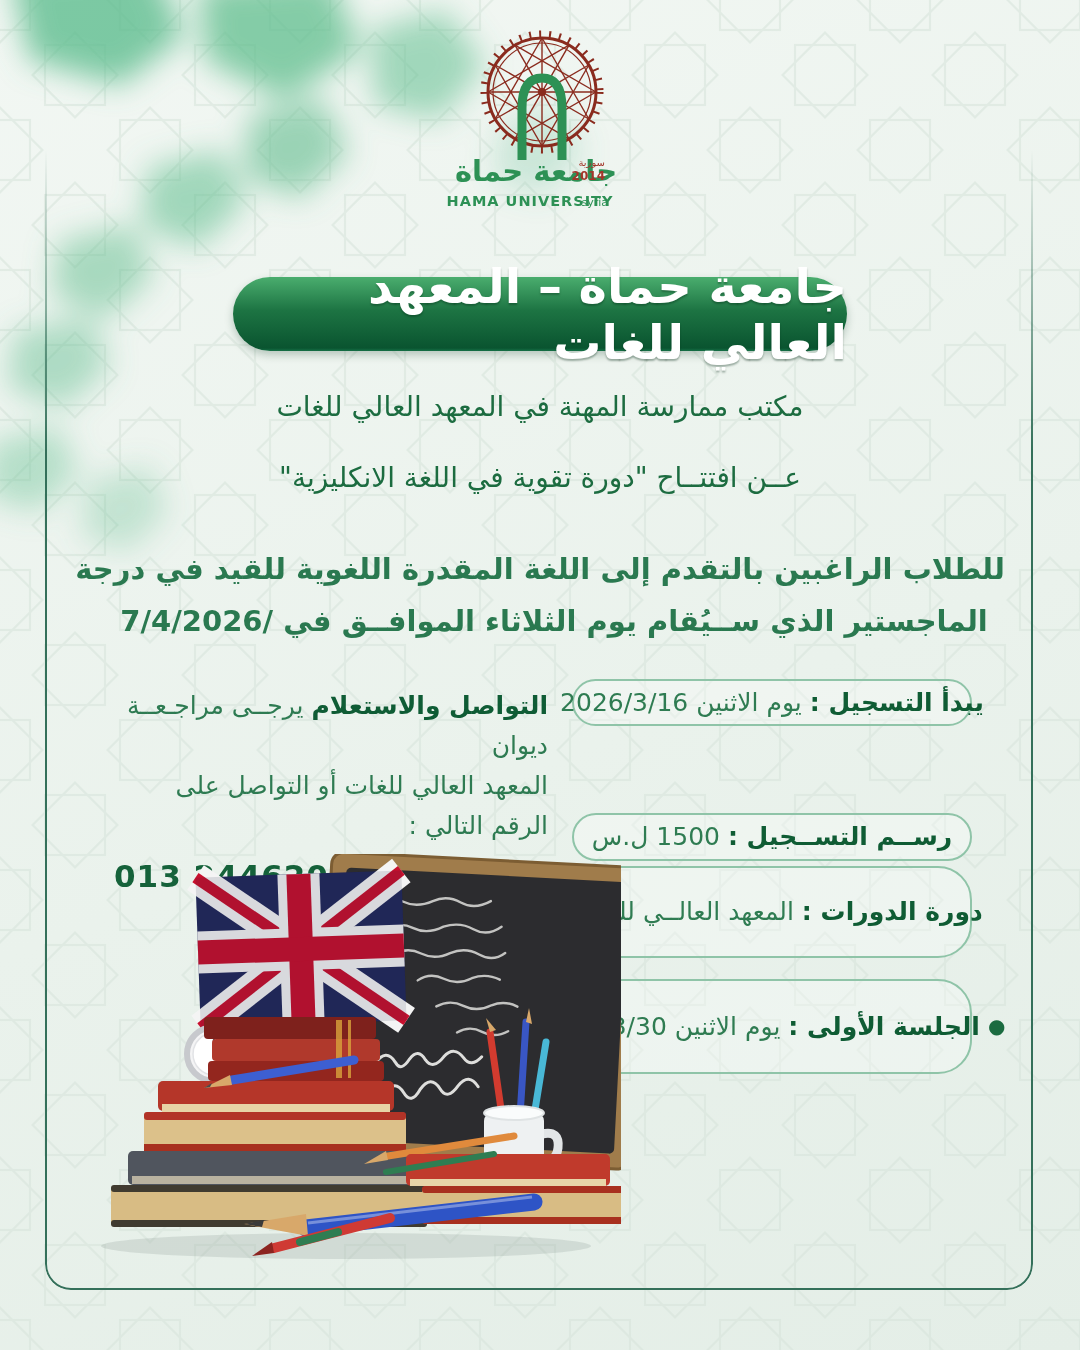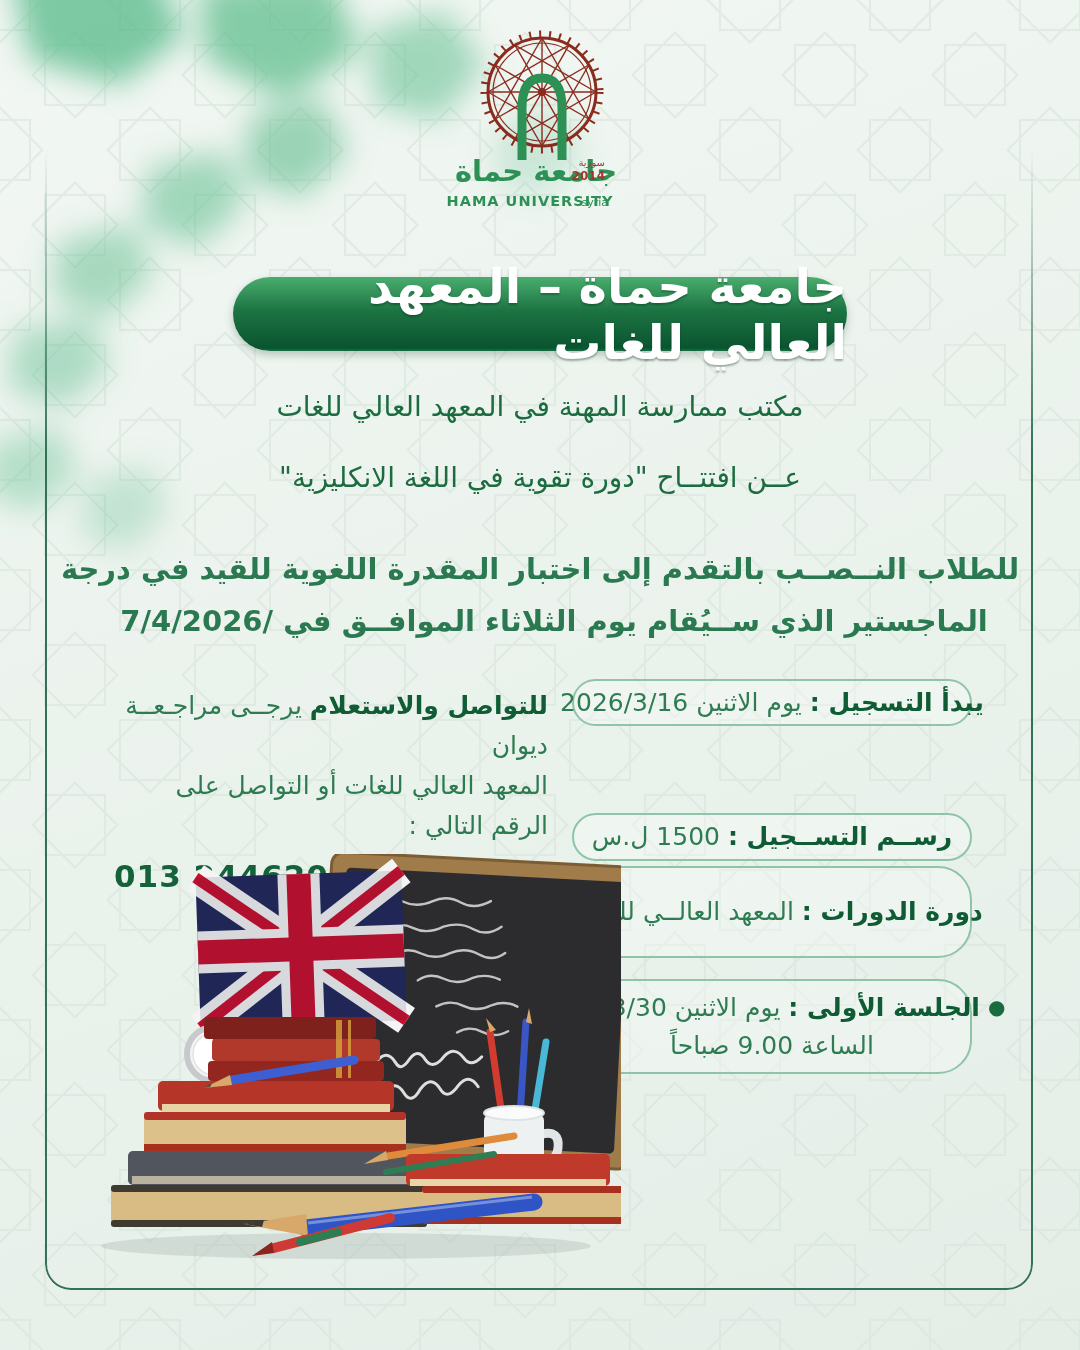--- a/index.html
+++ b/index.html
@@ -135,41 +135,40 @@
       <text x="196" y="178" font-size="11" fill="#2d9155">syria</text>
     </svg>
   </div>
 
   <div class="banner">
     <span>جامعة حماة – المعهد العالي للغات</span>
   </div>
 
   <div class="h1">مكتب ممارسة المهنة في المعهد العالي للغات</div>
   <div class="h2">عــن افتتــاح "دورة تقوية في اللغة الانكليزية"</div>
-  <div class="p1">للطلاب النــصــب بالتقدم إلى اختبار المقدرة اللغوية للقيد في درجة</div>
+  <div class="p1">للطلاب الراغبين بالتقدم إلى اللغة المقدرة اللغوية للقيد في درجة</div>
   <div class="p2">الماجستير الذي ســيُقام يوم الثلاثاء الموافــق في /7/4/2026</div>
 
   <div class="contact">
-    <span class="strong">للتواصل والاستعلام</span><span> يرجــى مراجـعــة ديوان</span><br>
+    <span class="strong">التواصل والاستعلام</span><span> يرجــى مراجـعــة ديوان</span><br>
     <span>المعهد العالي للغات أو التواصل على الرقم التالي :</span>
     <span class="phone" dir="ltr">013 2446203-111</span>
   </div>
 
   <div class="ibox box1">
     <div class="row"><span class="lbl">يبدأ التسجيل :</span>&nbsp;<span>يوم الاثنين 2026/3/16</span></div>
   </div>
   <div class="ibox box3">
     <div class="row"><span class="lbl">رســم التســجيل :</span>&nbsp;<span>1500 ل.س</span></div>
   </div>
   <div class="ibox box4">
     <div class="row"><span class="lbl">دورة الدورات :</span>&nbsp;<span>المعهد العالــي للغــات</span></div>
   </div>
   <div class="ibox box5">
     <div class="row"><span class="bullet">●</span><span class="lbl">الجلسة الأولى :</span>&nbsp;<span>يوم الاثنين 2026/3/30</span></div>
-    <div class="row">الساعة 9.00 صباحاً</div>
   </div>
 
   <svg class="illustration" width="535" height="410" viewBox="0 0 535 410">
     <ellipse cx="260" cy="392" rx="245" ry="13" fill="rgba(110,130,120,0.18)"></ellipse>
 
     <g transform="rotate(3 400 160)">
       <rect x="238" y="6" width="312" height="302" rx="12" fill="#a07c4b"></rect>
       <rect x="238" y="6" width="312" height="302" rx="12" fill="none" stroke="#7c5d33" stroke-width="3"></rect>
       <rect x="253" y="21" width="282" height="272" rx="5" fill="#2c2c2f"></rect>
       <g stroke="#e9e9e6" stroke-width="2.4" fill="none" opacity="0.8" stroke-linecap="round">

